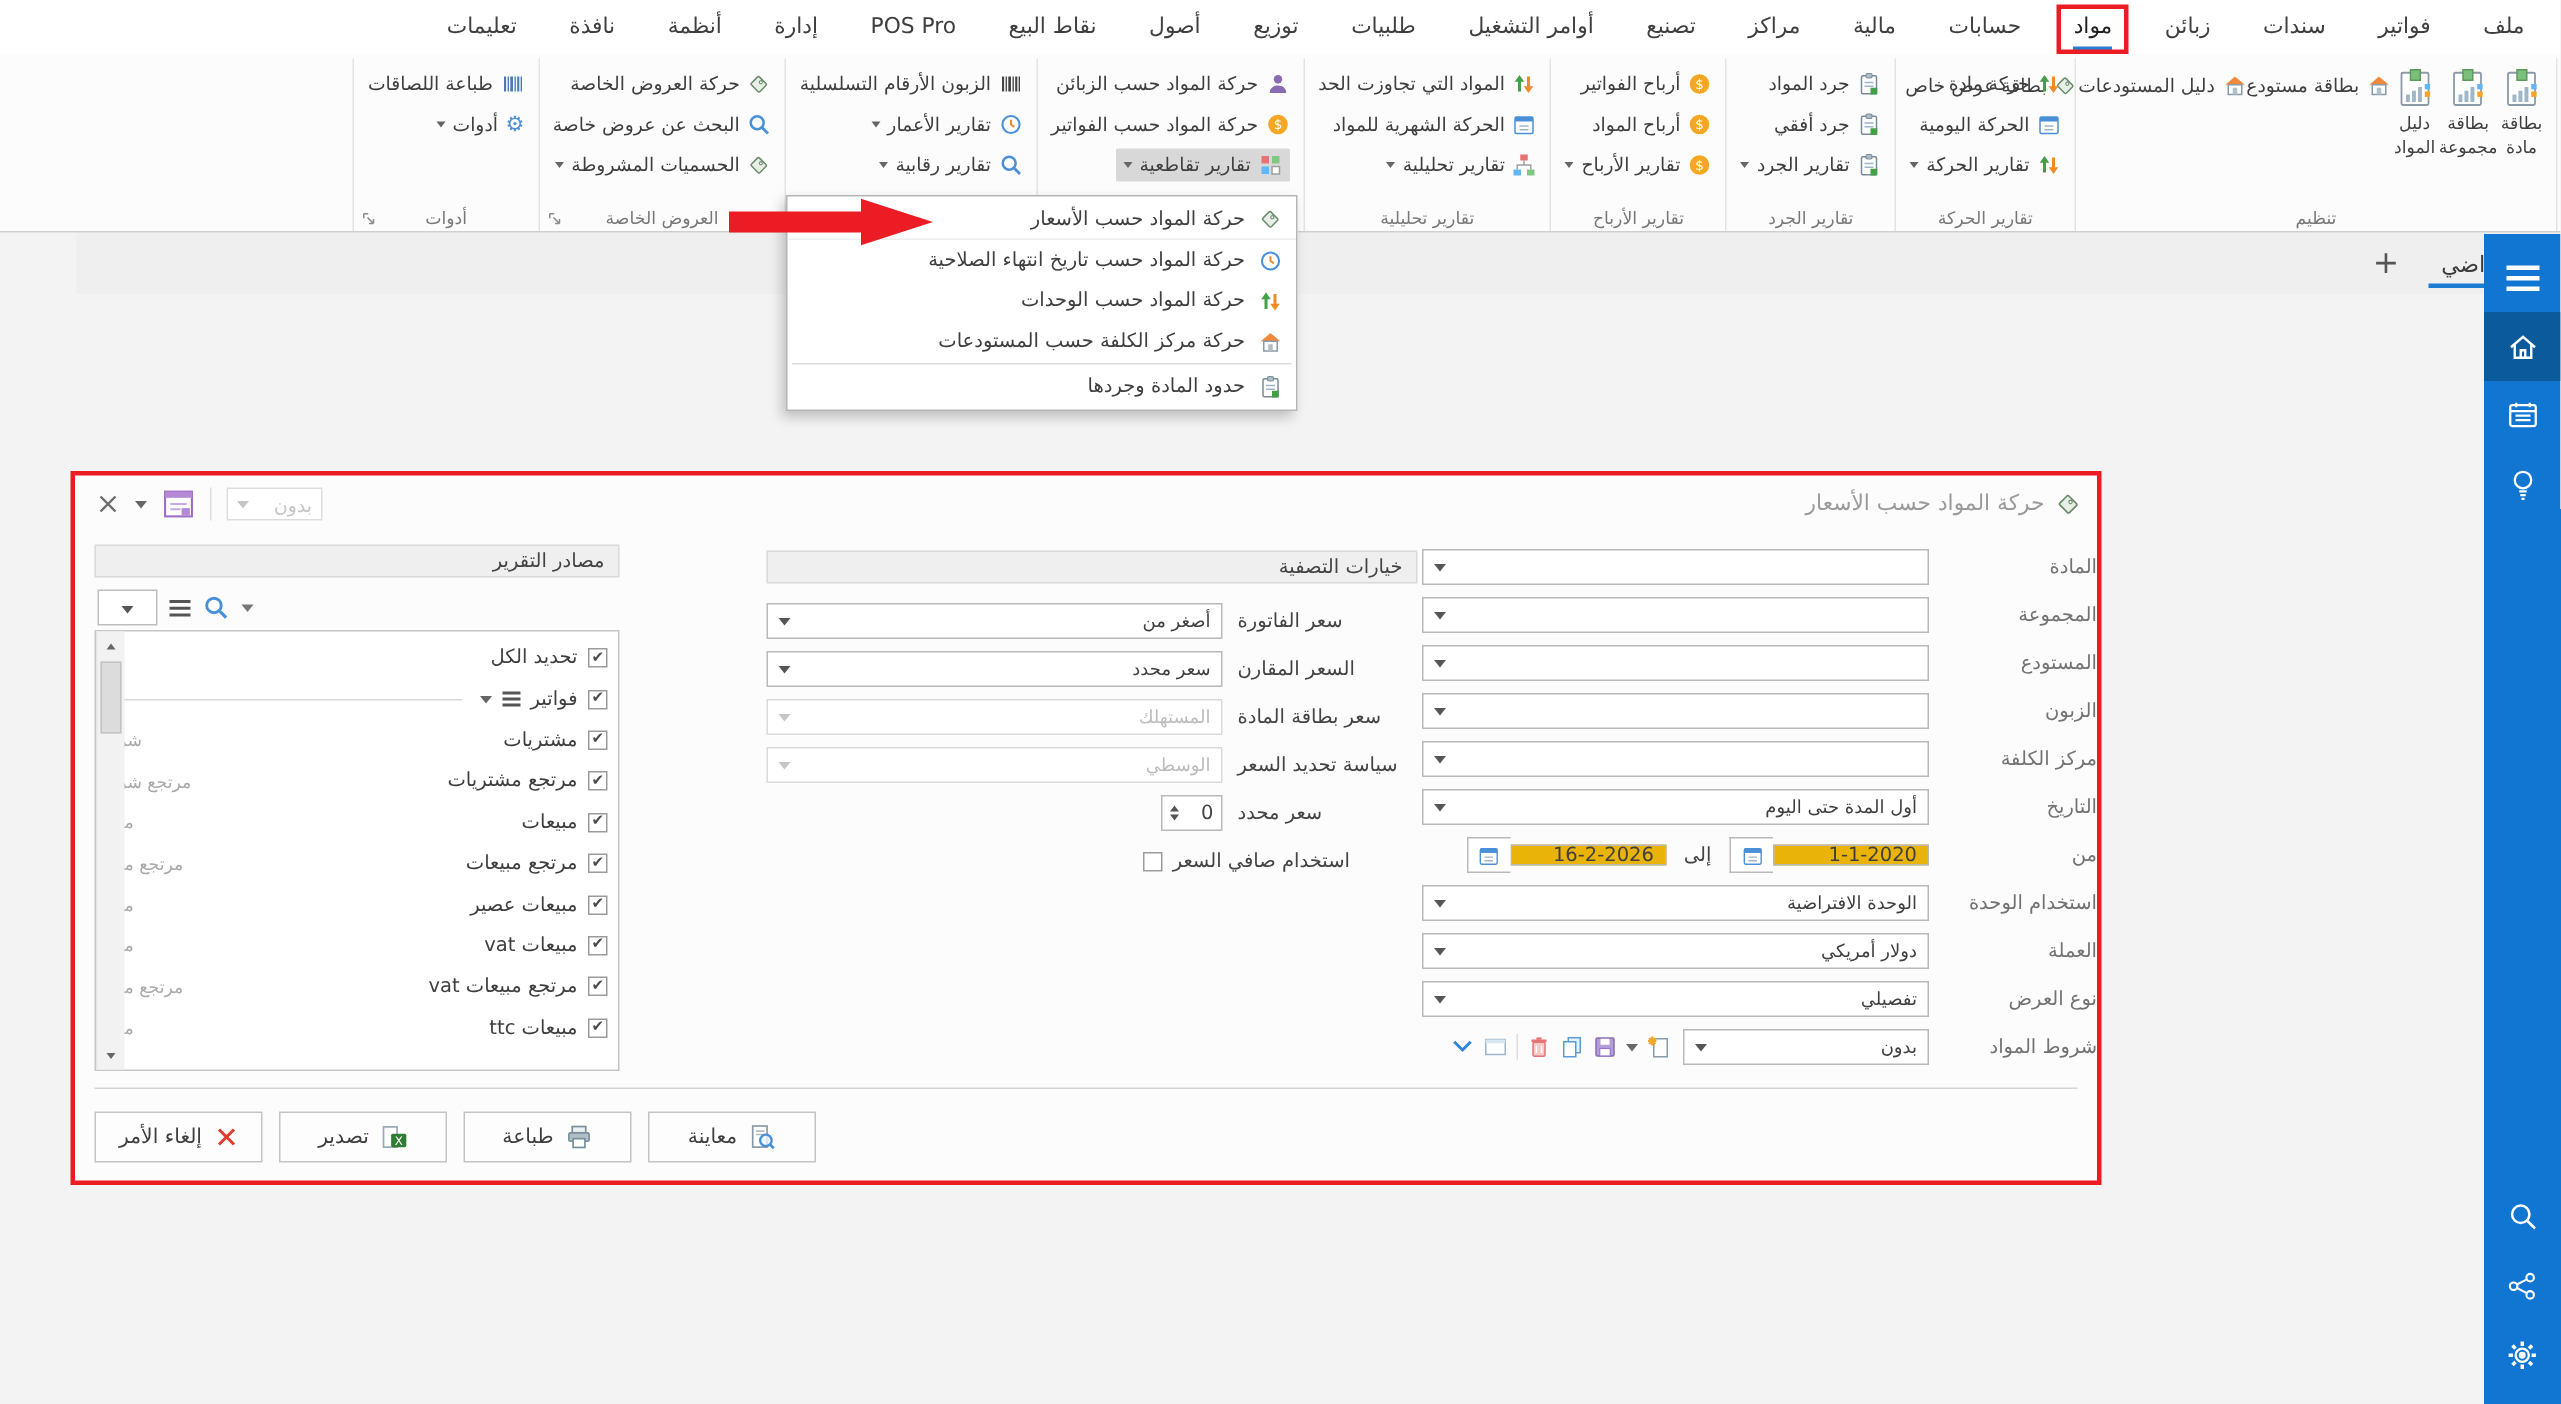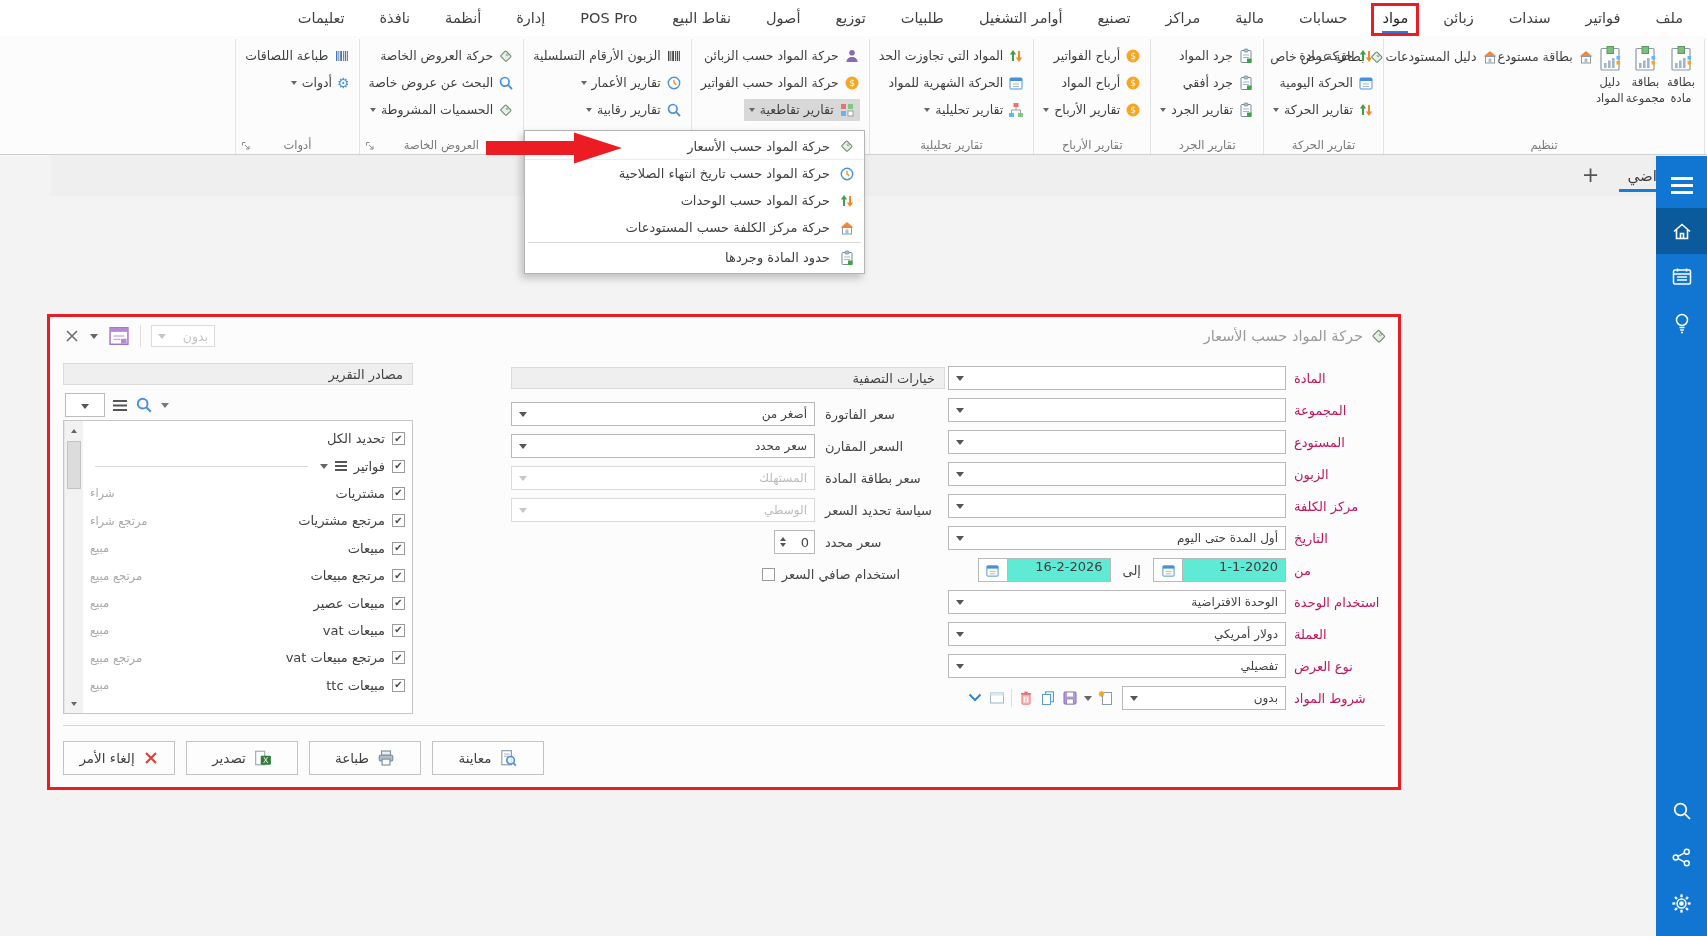--- a/index.html
+++ b/index.html
@@ -58,29 +58,29 @@
   .minicombo{width:64px;height:22px;border:1px solid #dcdcdc;background:#fff;direction:rtl;display:flex;align-items:center;justify-content:space-between;padding:0 6px;color:#c4c4c4;font-size:12.5px}
 
   .phead{height:22px;background:#efefef;border:1px solid #dadada;display:flex;align-items:center;padding:0 9px;font-size:13px;color:#444}
 
   
   .leftcol{position:absolute;left:13px;top:46px;width:350px}
   .midcol{position:absolute;left:461px;top:50px;width:434px}
   .rightcol{position:absolute;left:898px;top:49px;width:450px}
 
   .frow{display:flex;align-items:center;height:24px;margin-bottom:8px}
-  .flabel{width:112px;font-size:13px;color:#be185d;text-align:left;padding-left:8px;flex:none;white-space:nowrap}
+  .flabel{width:112px;font-size:13px;color:#737373;text-align:right;padding-left:8px;flex:none;white-space:nowrap}
   .flabel2{width:130px;font-size:13px;color:#444;text-align:left;padding-left:10px;flex:none;white-space:nowrap}
   .fcombo{flex:1;height:24px;border:1px solid #b9b9b9;background:#fff;display:flex;align-items:center;justify-content:space-between;padding:0 7px}
   .fcombo .fval{font-size:12px;color:#3f3f3f;white-space:nowrap}
   .fcombo.disabled{border-color:#dadada}
   .fcombo.disabled .fval{color:#bcbcbc}
   .carr{width:0;height:0;border-left:4px solid transparent;border-right:4px solid transparent;border-top:5px solid #555;flex:none}
   .carr.gray{border-top-color:#c6c6c6}
-  .datebox{width:104px;height:24px;border:1px solid #b9b9b9;background:#5eead4;display:flex;align-items:flex-start;justify-content:flex-start;padding:0 7px}
+  .datebox{width:104px;height:14px;border:1px solid #b9b9b9;background:#eab308;display:flex;align-items:center;justify-content:flex-start;padding:0 7px}
   .datebox span{direction:ltr;unicode-bidi:embed;font-size:13px;color:#3f3f3f}
   .calbtn{width:29px;height:24px;border:1px solid #b9b9b9;border-right:none;background:#fff;display:flex;align-items:center;justify-content:center}
   .dlbl{font-size:13px;color:#444;padding:0 4px;white-space:nowrap}
   .spinbox{width:41px;height:24px;border:1px solid #b9b9b9;background:#fff;display:flex;align-items:center;justify-content:space-between;padding:0 5px}
   .sparr{display:flex;flex-direction:column;gap:2px}
   .spup{width:0;height:0;border-left:3.5px solid transparent;border-right:3.5px solid transparent;border-bottom:4.5px solid #555}
   .spdn{width:0;height:0;border-left:3.5px solid transparent;border-right:3.5px solid transparent;border-top:4.5px solid #555}
   .crow{display:flex;align-items:center;gap:7px;height:24px;margin-bottom:8px;padding-right:45px;justify-content:flex-start}
   .cb{width:13px;height:13px;border:1px solid #9b9b9b;background:#fff;display:inline-flex;align-items:center;justify-content:center;flex:none}
   .cb.on::after{content:"✔";font-size:10px;color:#4a4a4a;line-height:1}
@@ -88,21 +88,21 @@
   
   .searchrow{margin-top:7px;height:26px;direction:ltr;display:flex;align-items:center;gap:8px;padding-left:2px}
   .dropbtn{width:40px;height:24px;border:1px solid #bdbdbd;background:#fff;display:flex;align-items:center;justify-content:center}
   .mlines{display:inline-block;width:14px;height:2px;background:#555;box-shadow:0 4.5px 0 #555,0 9px 0 #555;margin-bottom:9px}
   .mlines.sm{width:12px;box-shadow:0 4px 0 #555,0 8px 0 #555;margin-bottom:8px}
   .listbox{margin-top:2px;height:294px;border:1px solid #c6c6c6;background:#fff;position:relative}
   .vscroll{position:absolute;left:0;top:0;bottom:0;width:19px;background:#f2f2f2;border-left:1px solid #e6e6e6}
   .vbtn{height:19px;display:flex;align-items:center;justify-content:center}
   .vthumb{position:absolute;top:20px;left:2px;right:2px;height:48px;background:#dcdcdc;border:1px solid #c2c2c2}
   .vbtn.bot{position:absolute;bottom:0;left:0;right:0}
-  .rows{margin-left:20px;padding:4px 7px 0 6px}
+  .rows{padding:4px 7px 0 6px}
   .srow{height:27.4px;display:flex;align-items:center;gap:7px;font-size:13px;color:#3f3f3f}
   .tag{margin-inline-start:auto;color:#a9a9a9;font-size:11.5px;white-space:nowrap}
   .gline{flex:1;height:1px;background:#d8d8d8;margin:0 5px}
 
   .hdiv{position:absolute;left:13px;right:13px;top:408px;height:1px;background:#d4d4d4}
   .btnrow{position:absolute;left:13px;top:424px;display:flex;gap:11px}
   .btn{width:112px;height:34px;border:1px solid #c3c3c3;background:#fdfdfd;display:flex;align-items:center;justify-content:center;gap:8px;font-size:13.5px;color:#3f3f3f}
 </style>
 </head>
 <body>

